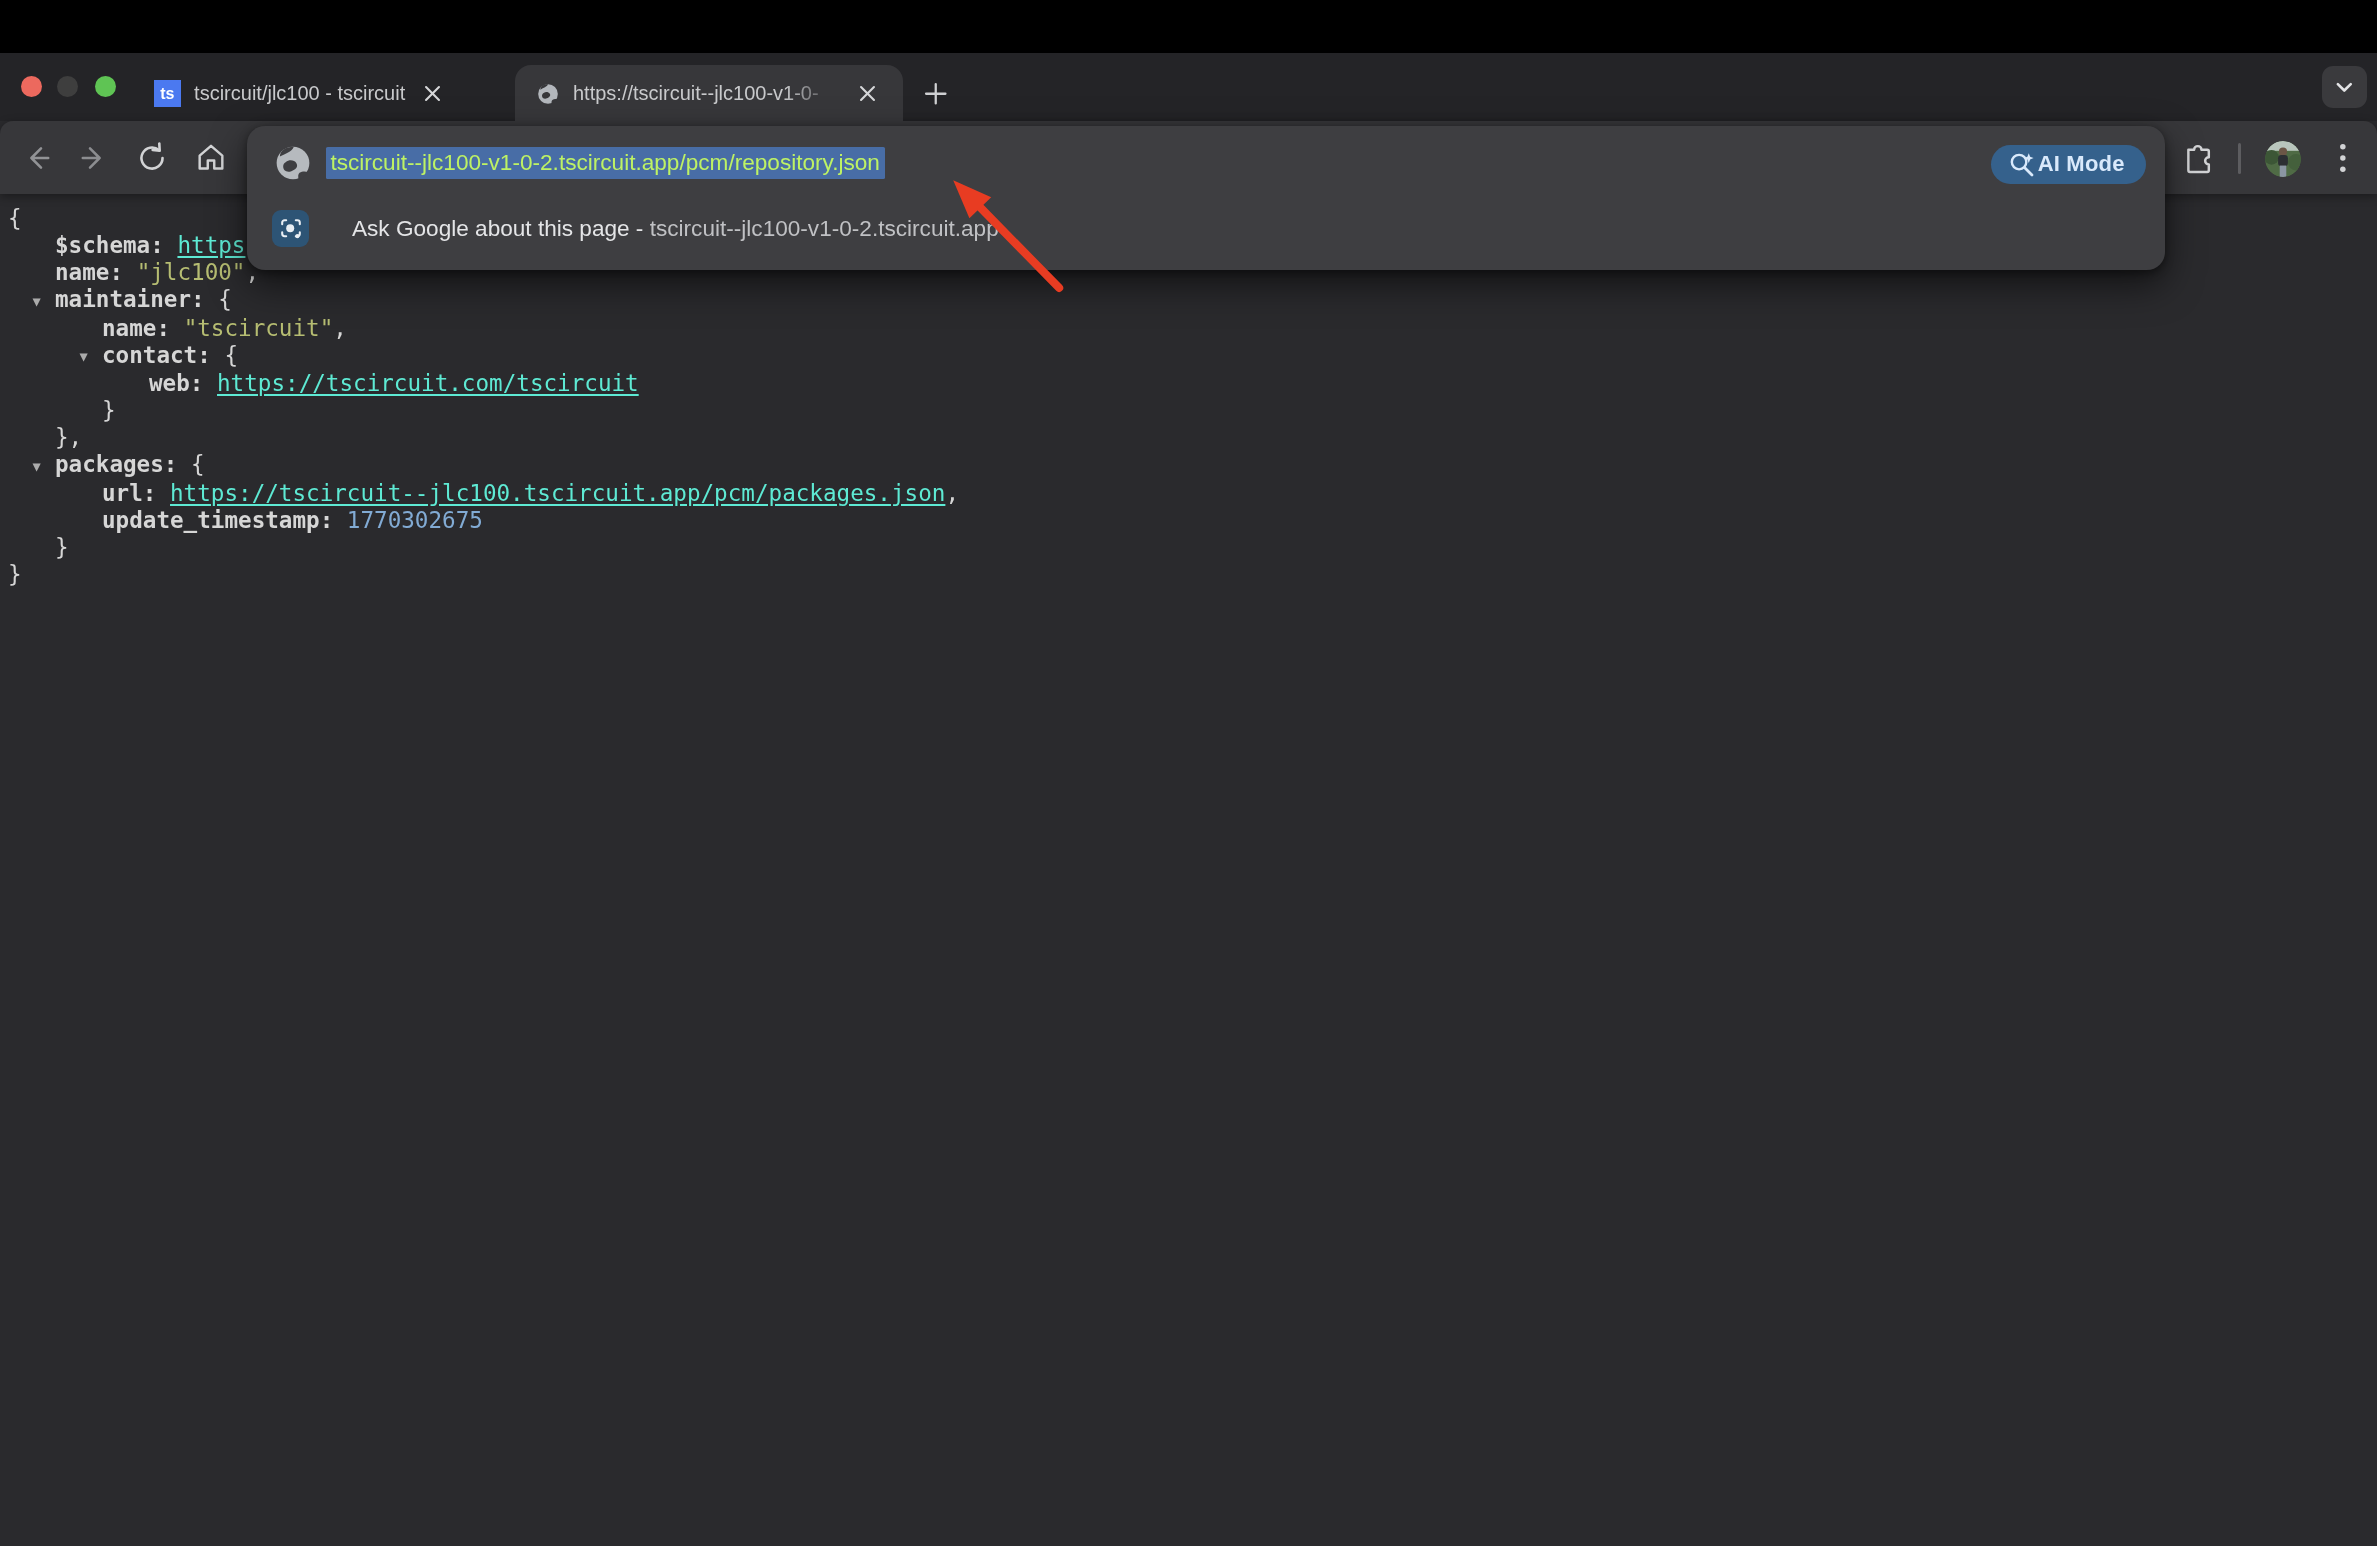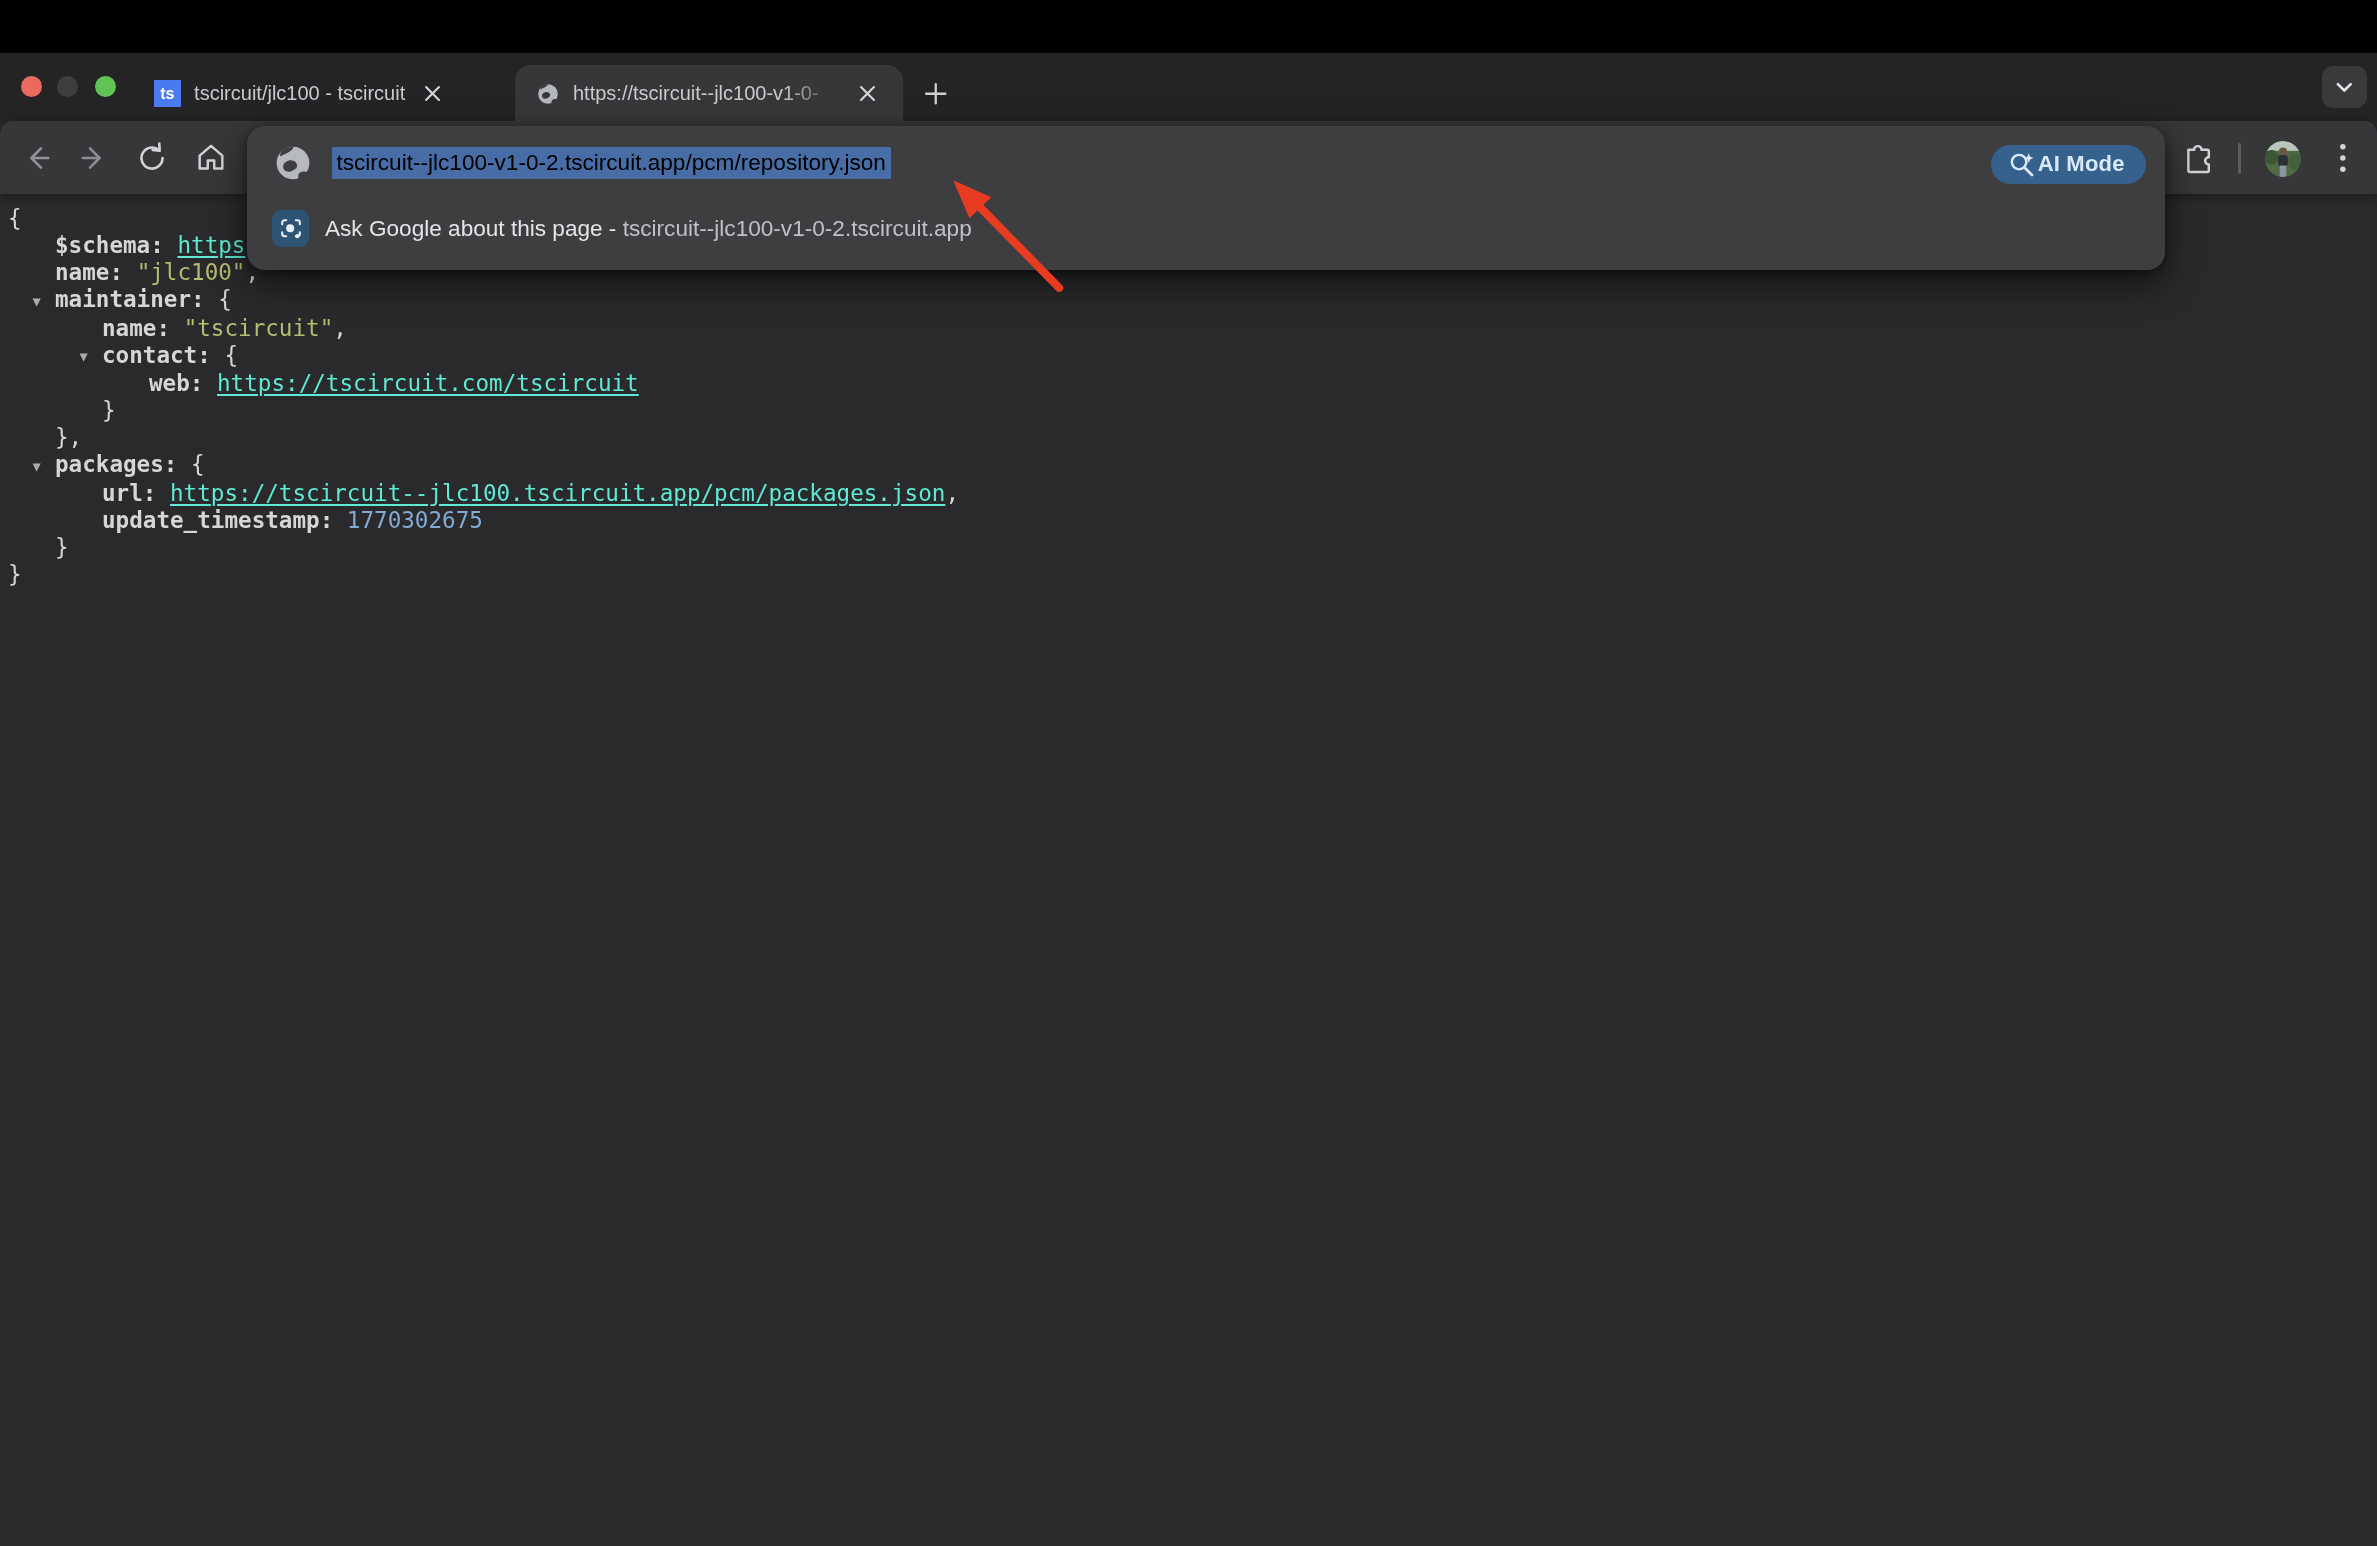--- a/index.html
+++ b/index.html
@@ -49,29 +49,29 @@
       align-items:center; justify-content:center; color:#d2d3d5; }
   #toolbar-divider { position:absolute; left:2238px; top:143px; width:3.2px; height:31px; background:#5d5d60; border-radius:1.6px; }
   #avatar-btn { position:absolute; left:2265px; top:141px; width:36px; height:36px; border-radius:50%; overflow:hidden; }
   #menu-btn { position:absolute; left:2322px; top:133px; width:42px; height:50px; display:flex;
       align-items:center; justify-content:center; color:#d2d3d5; }
   
   #omnibox-panel { position:absolute; left:247px; top:126px; width:1918px; height:144px; background:#3e3e41;
       border-radius:18px; box-shadow:0 14.6px 36px rgba(0,0,0,.55), 0 2.4px 8px rgba(0,0,0,.4); }
   #url-row { position:absolute; left:0; top:6.5px; width:100%; height:61px; display:flex; align-items:center; }
   #omni-globe { width:36px; height:36px; margin-left:27.5px; flex:0 0 auto; }
-  #url-text { margin-left:21px; font-size:22.6px; color:#000000; white-space:nowrap;
+  #url-text { margin-left:15px; font-size:22.6px; color:#bef264; white-space:nowrap;
       background:#486da6; padding:3.2px 4.9px; border-radius:1.6px; }
   #ai-mode-btn { position:absolute; right:19.4px; top:12px; height:39px; padding:0 21px 0 16px; background:#35618c;
       border-radius:19.4px; display:flex; align-items:center; gap:2px; color:#d9e9fb; }
   #ai-mode-label { font-size:22px; font-weight:600; letter-spacing:0.2px; }
   #suggestion-row { position:absolute; left:0; top:74px; width:100%; height:57px; display:flex; align-items:center; }
   #lens-chip { width:37px; height:37px; margin-left:25px; border-radius:9px; background:#2d5475;
       display:flex; align-items:center; justify-content:center; color:#e9eef3; flex:0 0 auto; }
-  #suggestion-text { margin-left:16px; font-size:22.6px; color:#e4e5e7; white-space:nowrap; }
+  #suggestion-text { margin-left:43px; font-size:22.6px; color:#e4e5e7; white-space:nowrap; }
   #suggestion-domain { color:#c0c1c4; }
   
   #page { position:absolute; left:0; top:194px; width:2377px; height:1352px; background:#2a2a2d; }
   #json-viewer { position:absolute; left:8px; top:11.3px; font-family:"DejaVu Sans Mono", monospace;
       font-size:22.6px; line-height:27px; color:#d6d6d6; }
   .jline { white-space:pre; position:relative; }
   .tk-key  { color:#d6d6d6; font-weight:700; }
   .tk-str  { color:#b6bd72; }
   .tk-link { color:#5eead4; text-decoration:underline; text-underline-offset:3.2px; cursor:pointer;text-align:center; }
   .tk-num  { color:#82abd4; }

